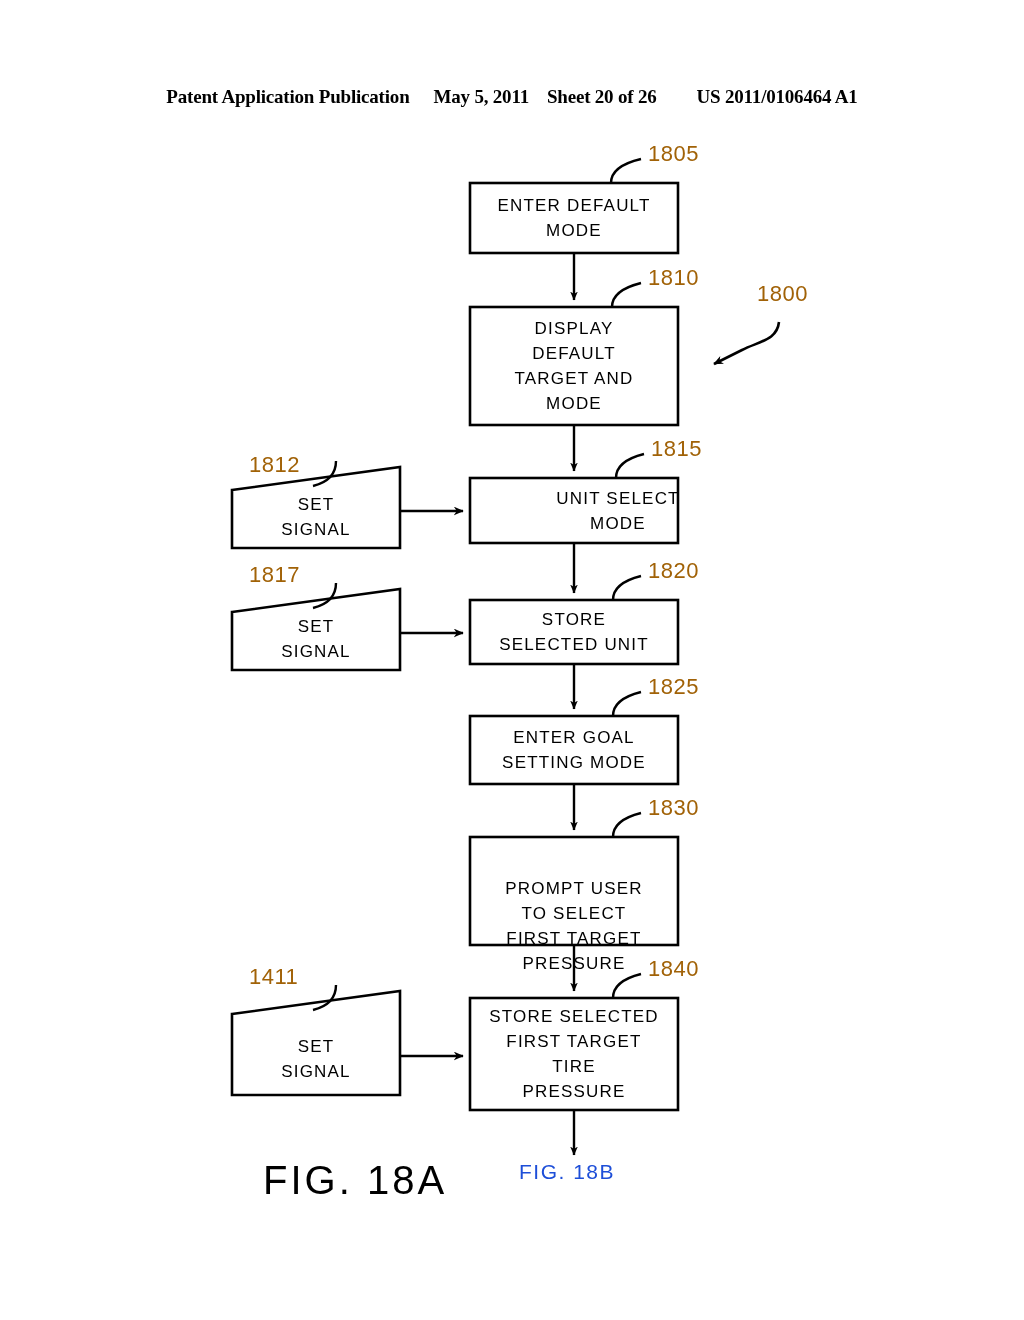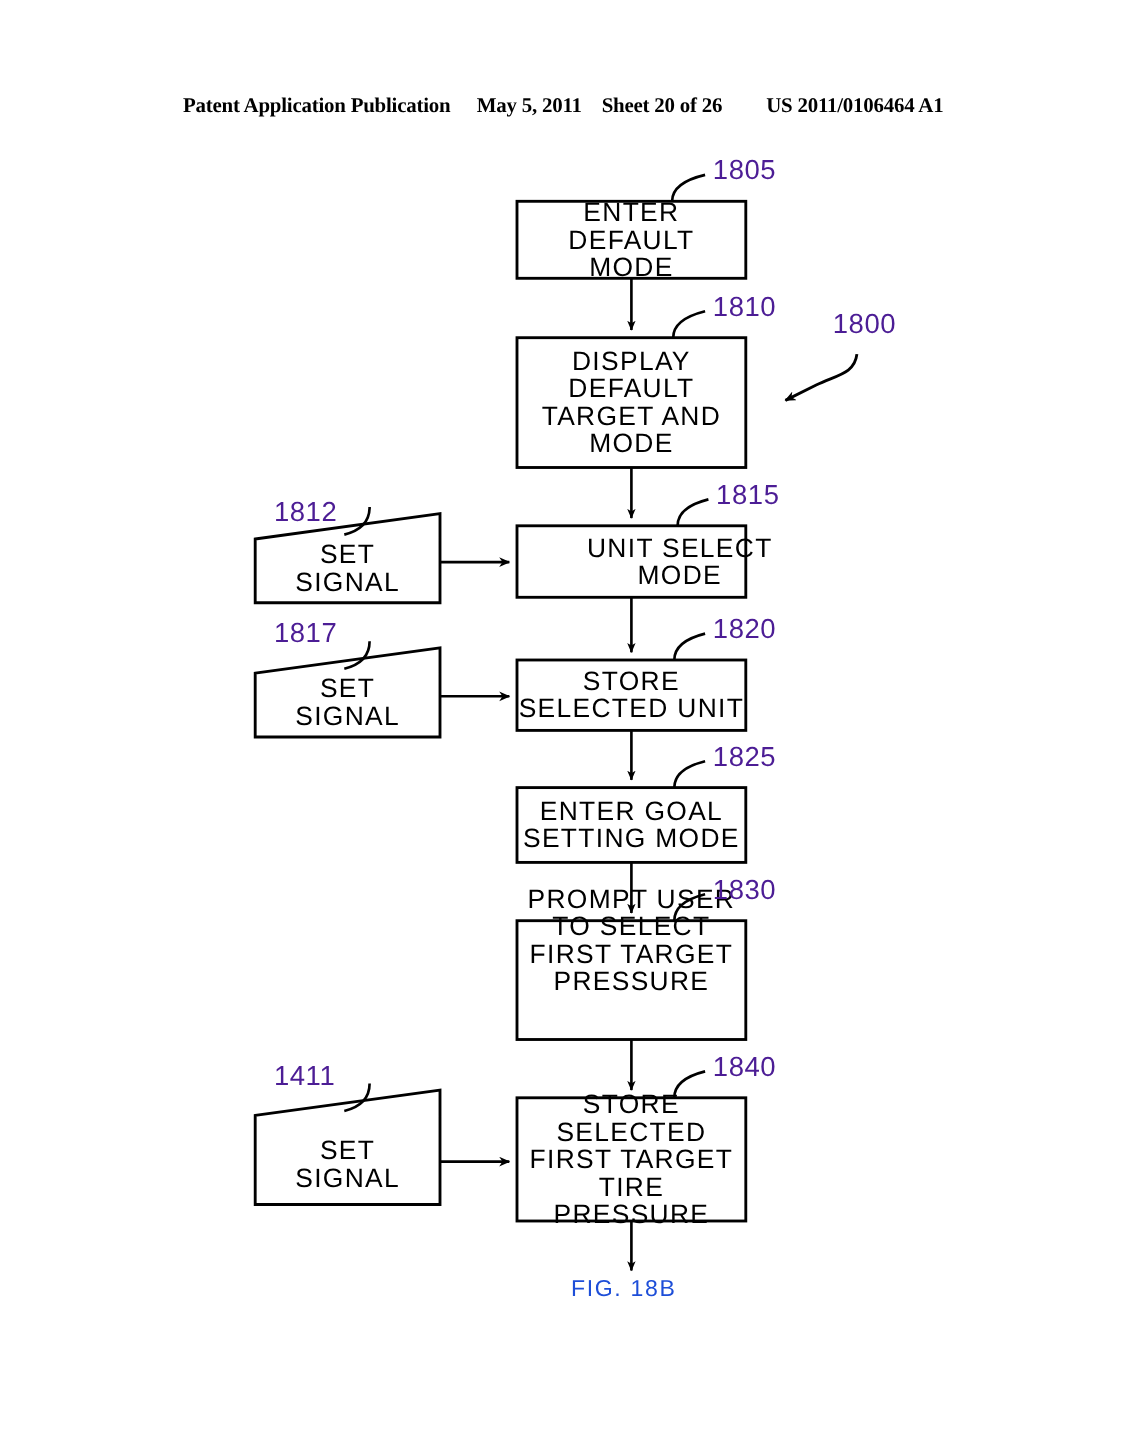--- a/index.html
+++ b/index.html
@@ -55,35 +55,35 @@
   }
 
   
   .node-text {
     position: absolute;
     display: flex;
     align-items: center;
     justify-content: center;
     text-align: center;
     font-family: "Liberation Sans", sans-serif;
-    font-size: 24px;
+    font-size: 17px;
     letter-spacing: 1.2px;
     line-height: 25px;
     white-space: pre-line;
     color: #000;
     pointer-events: none;
   }
 
   
   .ref-num {
     position: absolute;
     font-family: "Liberation Sans", sans-serif;
-    font-size: 25px;
+    font-size: 22px;
     letter-spacing: 0.5px;
-    color: #4c1d95;
+    color: #a16207;
     white-space: nowrap;
     text-align: center;
   }
 
   
   .fig-caption-main {
     position: absolute;
     font-family: "Liberation Sans", sans-serif;
     font-size: 40px;
     letter-spacing: 3px;
@@ -166,21 +166,21 @@
   <div class="node-text" style="left:232px; top:485px; width:168px; height:63px;">SET
 SIGNAL</div>
   <div class="node-text" style="left:470px; top:478px; width:208px; height:65px;padding-left:44px;">UNIT  SELECT
 MODE</div>
   <div class="node-text" style="left:232px; top:607px; width:168px; height:63px;">SET
 SIGNAL</div>
   <div class="node-text" style="left:470px; top:716px; width:208px; height:68px;">ENTER  GOAL
 SETTING  MODE</div>
   <div class="node-text" style="left:470px; top:600px; width:208px; height:64px;">STORE
 SELECTED  UNIT</div>
-  <div class="node-text" style="left:470px; top:799px; width:208px; height:112px;">PROMPT USER
+  <div class="node-text" style="left:470px; top:870px; width:208px; height:112px;">PROMPT USER
 TO SELECT
 FIRST  TARGET
 PRESSURE</div>
   <div class="node-text" style="left:232px; top:1022px; width:168px; height:73px;">SET
 SIGNAL</div>
   <div class="node-text" style="left:470px; top:998px; width:208px; height:112px;">STORE  SELECTED
 FIRST  TARGET
 TIRE
 PRESSURE</div>
 
@@ -190,15 +190,16 @@
   <div class="ref-num" style="left:651px; top:436px;">1815</div>
   <div class="ref-num" style="left:249px; top:562px;">1817</div>
   <div class="ref-num" style="left:648px; top:558px;">1820</div>
   <div class="ref-num" style="left:648px; top:674px;">1825</div>
   <div class="ref-num" style="left:648px; top:795px;">1830</div>
   <div class="ref-num" style="left:249px; top:964px;">1411</div>
   <div class="ref-num" style="left:648px; top:956px;">1840</div>
 
   <div class="ref-num" style="left:757px; top:281px;">1800</div>
 
+  <div class="fig-caption-main" style="left:263px; top:1158px;">FIG. 18A</div>
   <div class="fig-caption-link" style="left:519px; top:1160px;">FIG. 18B</div>
 
 </div>
 
 </body></html>

